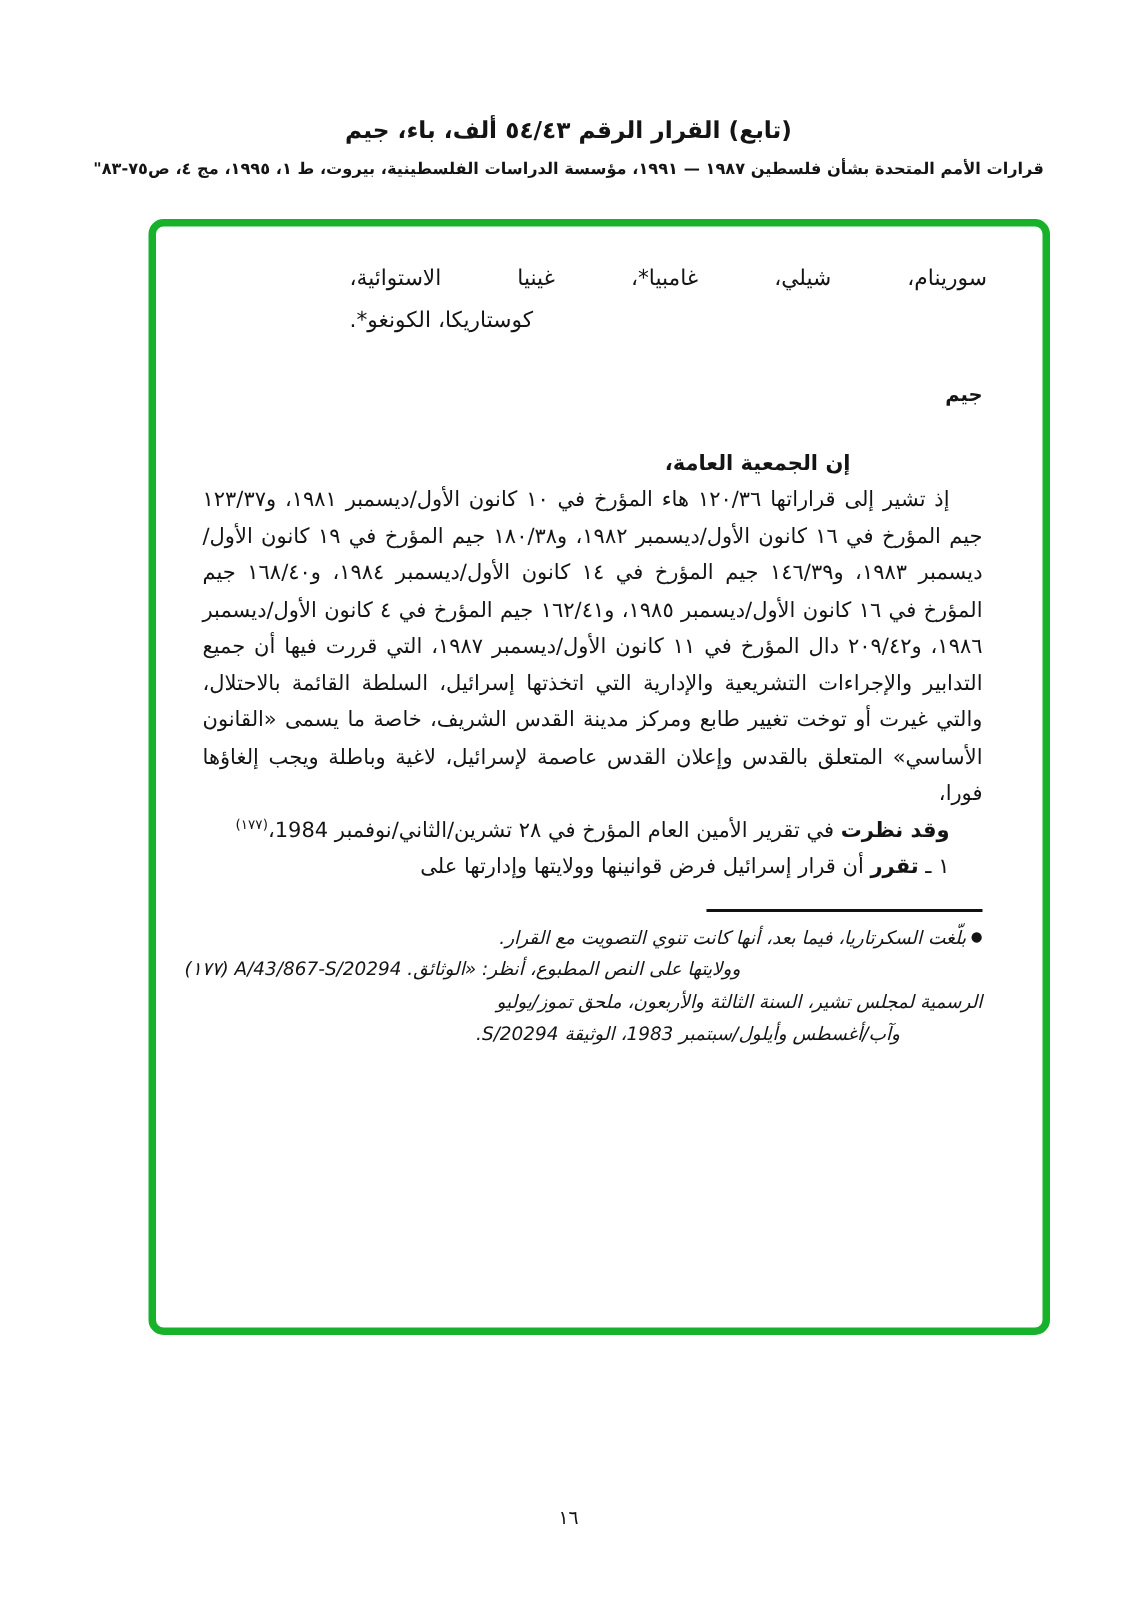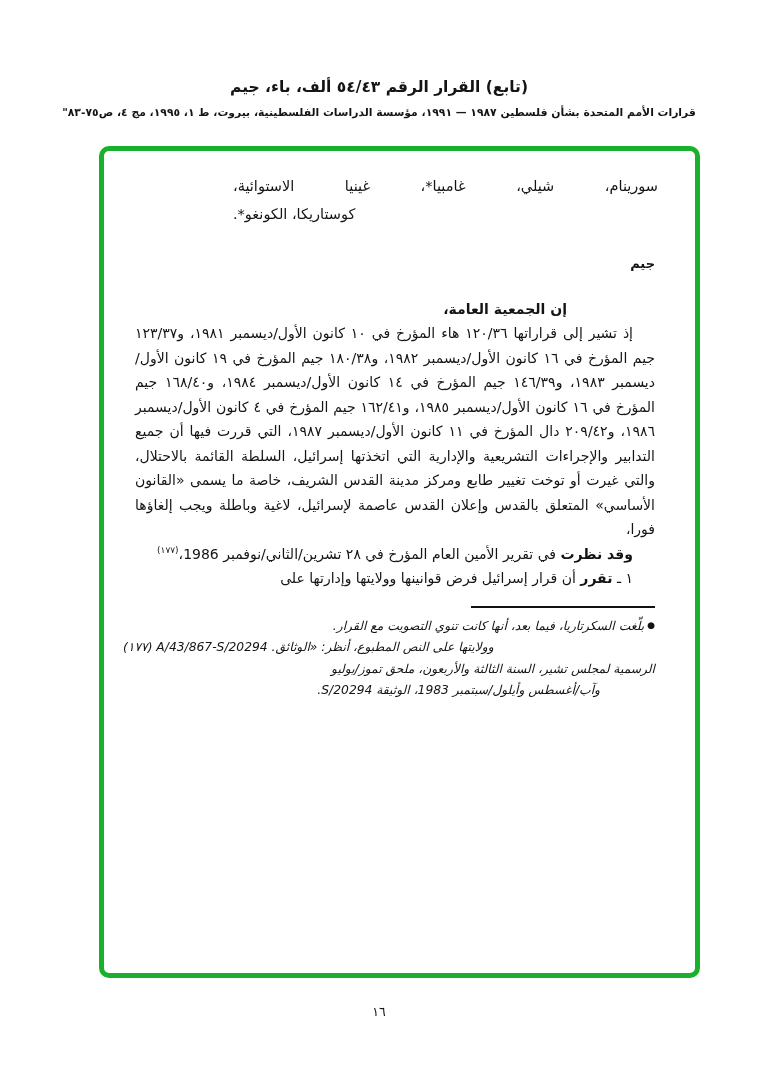--- a/index.html
+++ b/index.html
@@ -10,21 +10,21 @@
   }
   .hdr-title{
     position:absolute;top:78px;left:0;right:0;text-align:center;
     font-weight:700;font-size:15.5px;direction:rtl;
   }
   .hdr-source{
     position:absolute;top:106px;left:0;right:0;text-align:center;
     font-weight:700;font-size:10.8px;direction:rtl;
   }
   .frame{
-    position:absolute;left:99px;top:146px;width:601px;height:832px;
+    position:absolute;left:99px;top:146px;width:601px;height:744px;
     box-sizing:border-box;border:5px solid #17b12c;border-radius:10px;
     background:#fff;
   }
   .content{
     direction:rtl;text-align:right;
     padding:16px 40px 0 31px;font-size:14px;line-height:24.5px;
   }
   .countries{width:425px;margin:6px -3px 0 auto;line-height:27.5px;font-size:14.5px;}
   .countries .l1{text-align:justify;text-align-last:justify;}
   .countries .l2{text-align:left;padding-left:0;padding-right:0;margin-right:20px;text-align:left;direction:rtl;}
@@ -66,21 +66,21 @@
       <div class="l1">سورينام، شيلي، غامبيا*، غينيا الاستوائية،</div>
       <div class="l2">كوستاريكا، الكونغو*.</div>
     </div>
 
     <div class="section-label">جيم</div>
 
     <div class="preamble-heading">إن الجمعية العامة،</div>
 
     <div id="paragraphs">
         <p class="body-p"><span>إذ تشير إلى قراراتها ١٢٠/٣٦ هاء المؤرخ في ١٠ كانون الأول/ديسمبر ١٩٨١، و١٢٣/٣٧ جيم المؤرخ في ١٦ كانون الأول/ديسمبر ١٩٨٢، و١٨٠/٣٨ جيم المؤرخ في ١٩ كانون الأول/ديسمبر ١٩٨٣، و١٤٦/٣٩ جيم المؤرخ في ١٤ كانون الأول/ديسمبر ١٩٨٤، و١٦٨/٤٠ جيم المؤرخ في ١٦ كانون الأول/ديسمبر ١٩٨٥، و١٦٢/٤١ جيم المؤرخ في ٤ كانون الأول/ديسمبر ١٩٨٦، و٢٠٩/٤٢ دال المؤرخ في ١١ كانون الأول/ديسمبر ١٩٨٧، التي قررت فيها أن جميع التدابير والإجراءات التشريعية والإدارية التي اتخذتها إسرائيل، السلطة القائمة بالاحتلال، والتي غيرت أو توخت تغيير طابع ومركز مدينة القدس الشريف، خاصة ما يسمى «القانون الأساسي» المتعلق بالقدس وإعلان القدس عاصمة لإسرائيل، لاغية وباطلة ويجب إلغاؤها فورا،</span></p>
-        <p class="body-p"><b>وقد نظرت</b><span> في تقرير الأمين العام المؤرخ في ٢٨ تشرين/الثاني/نوفمبر 1986،</span><sup>(١٧٧)</sup></p>
+        <p class="body-p"><b>وقد نظرت</b><span> في تقرير الأمين العام المؤرخ في ٢٨ تشرين/الثاني/نوفمبر 1984،</span><sup>(١٧٧)</sup></p>
         <p class="body-p"><span>١ ـ </span><b>تقرر</b><span> أن قرار إسرائيل فرض قوانينها وولايتها وإدارتها على</span></p>
       </div>
 
     <div class="fn-rule"></div>
 
     <div class="footnotes">
       <div class="fn">
         <span class="marker">●</span><span>بلّغت السكرتاريا، فيما بعد، أنها كانت تنوي التصويت مع القرار.</span>
       </div>
       <div class="fn fn-ref-l1">

